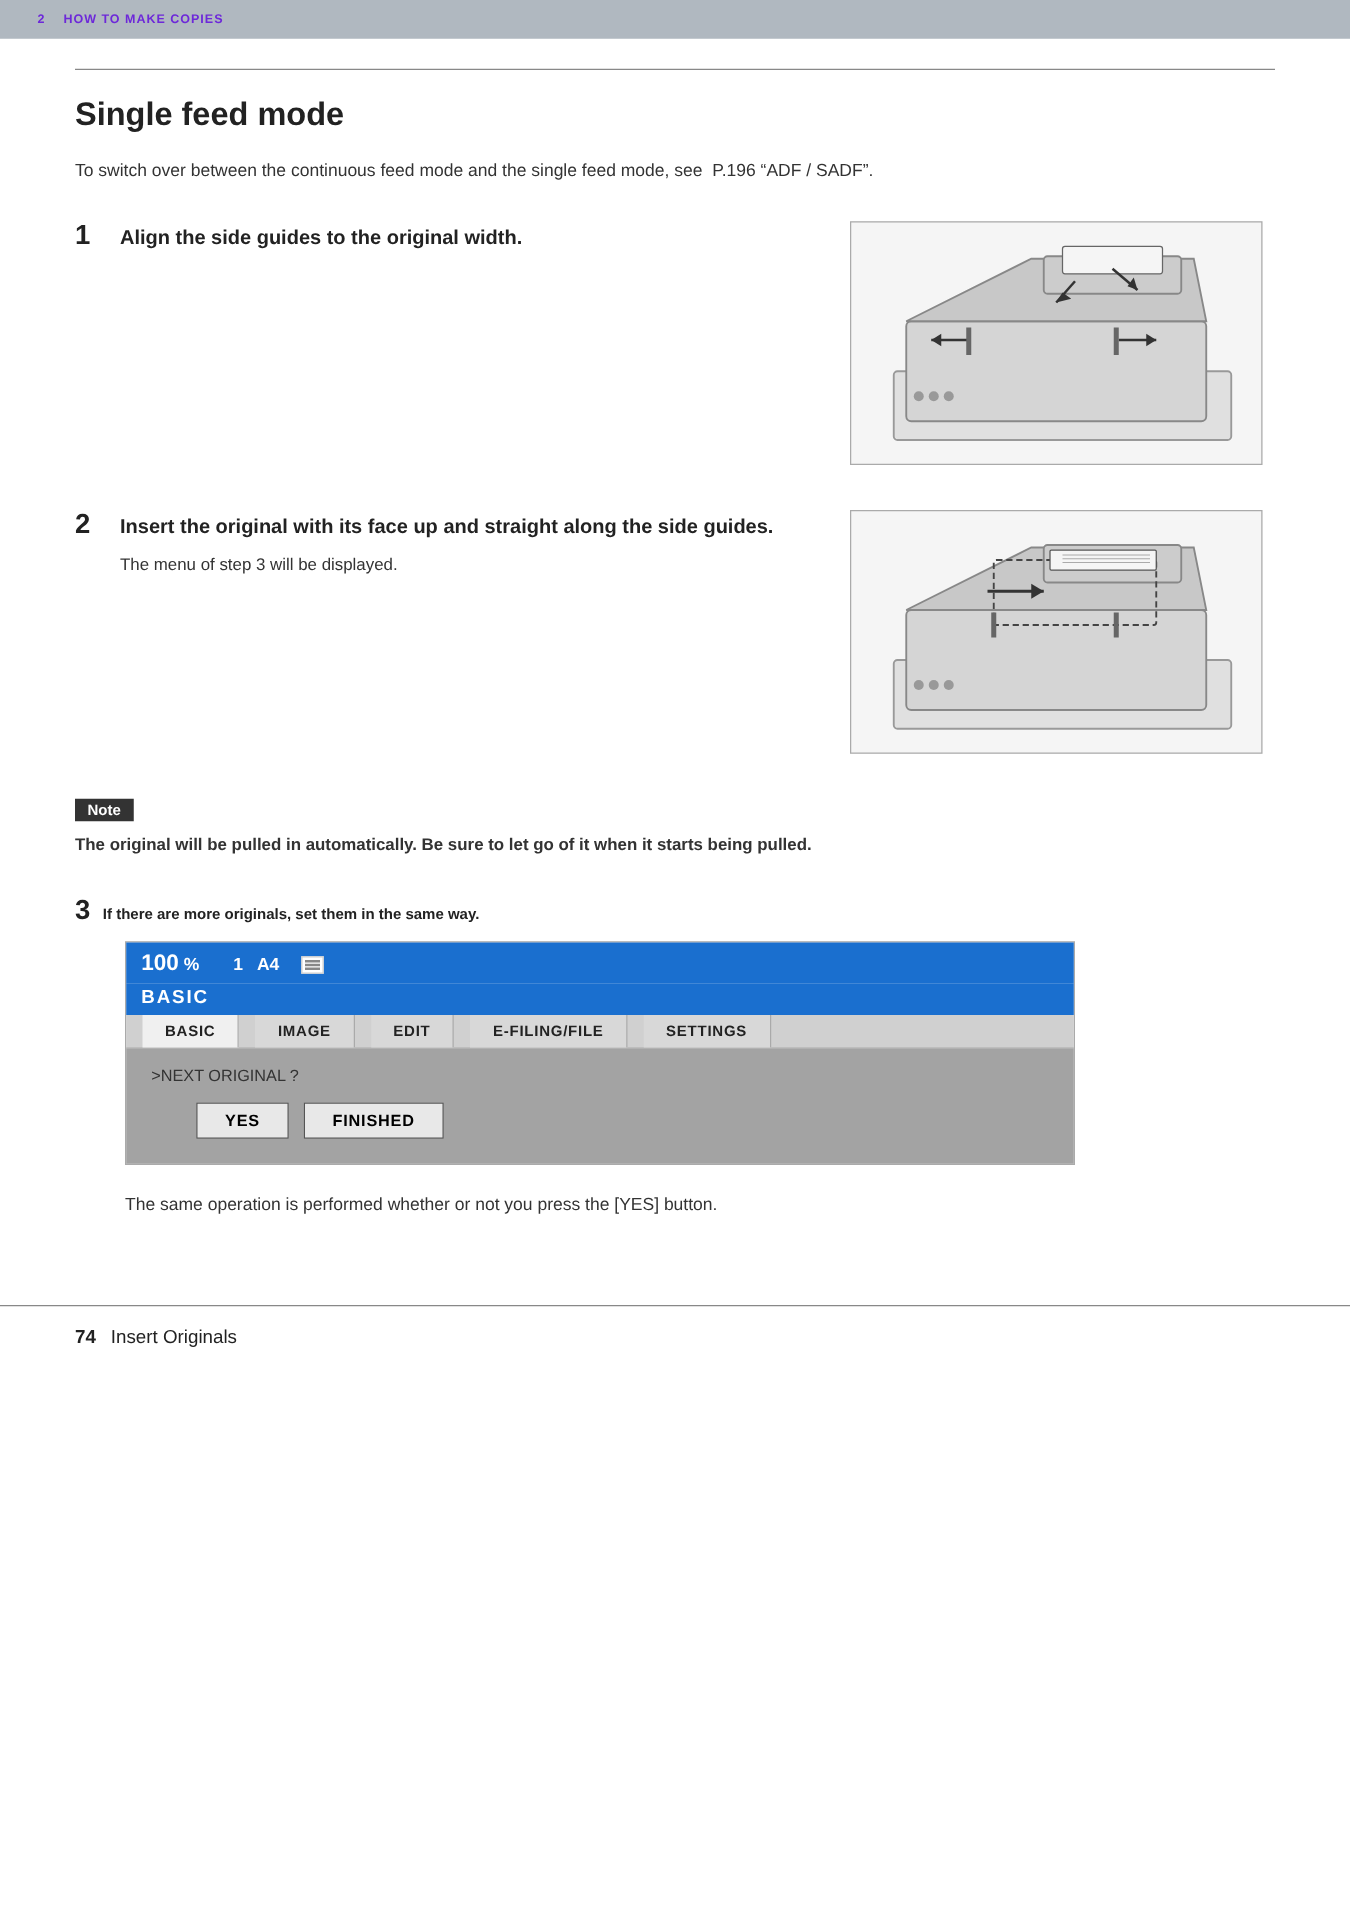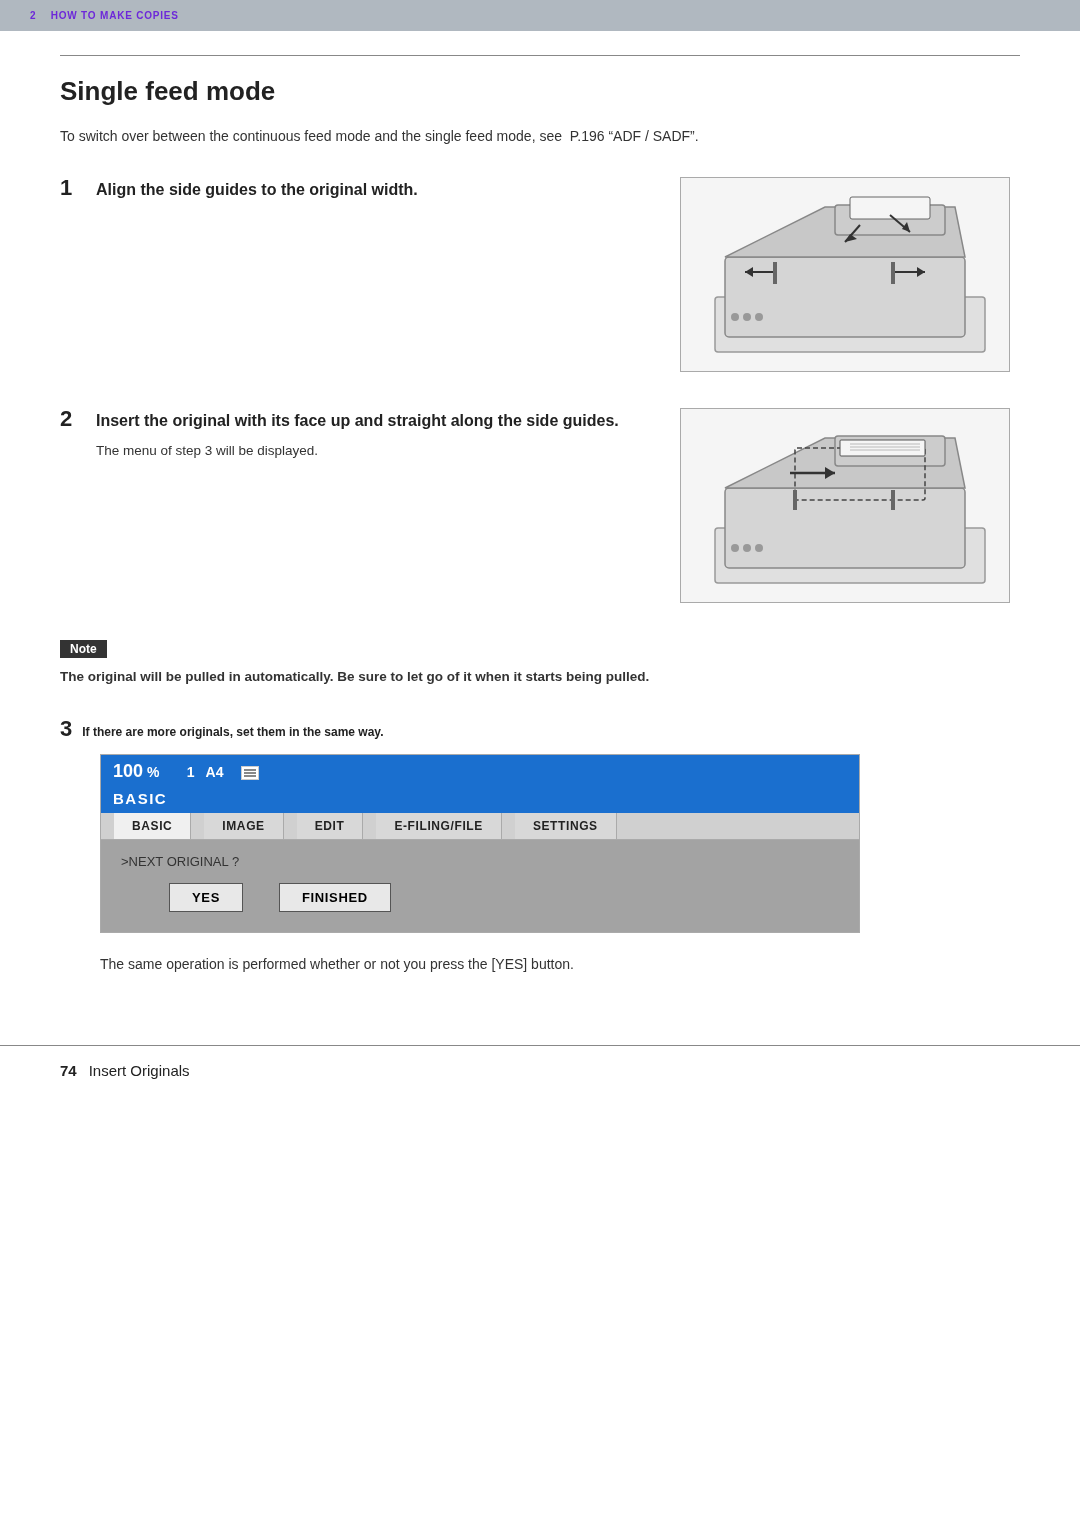--- a/index.html
+++ b/index.html
@@ -207,22 +207,22 @@
 
     .ui-prompt {
       font-size: 13px;
       color: #333;
       margin-bottom: 14px;
       font-style: normal;
     }
 
     .ui-buttons {
       display: flex;
-      gap: 36px;
-      margin-left: 48px;
+      gap: 12px;
+      margin-left: 36px;
     }
 
     .ui-btn {
       border: 1.5px solid #555;
       background: #e8e8e8;
       padding: 6px 22px;
       font-size: 13px;
       font-weight: bold;
       letter-spacing: 0.05em;
       text-transform: uppercase;

